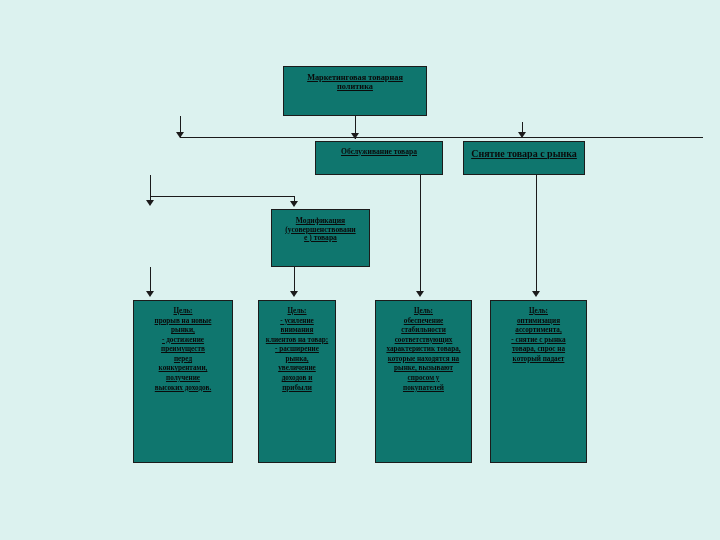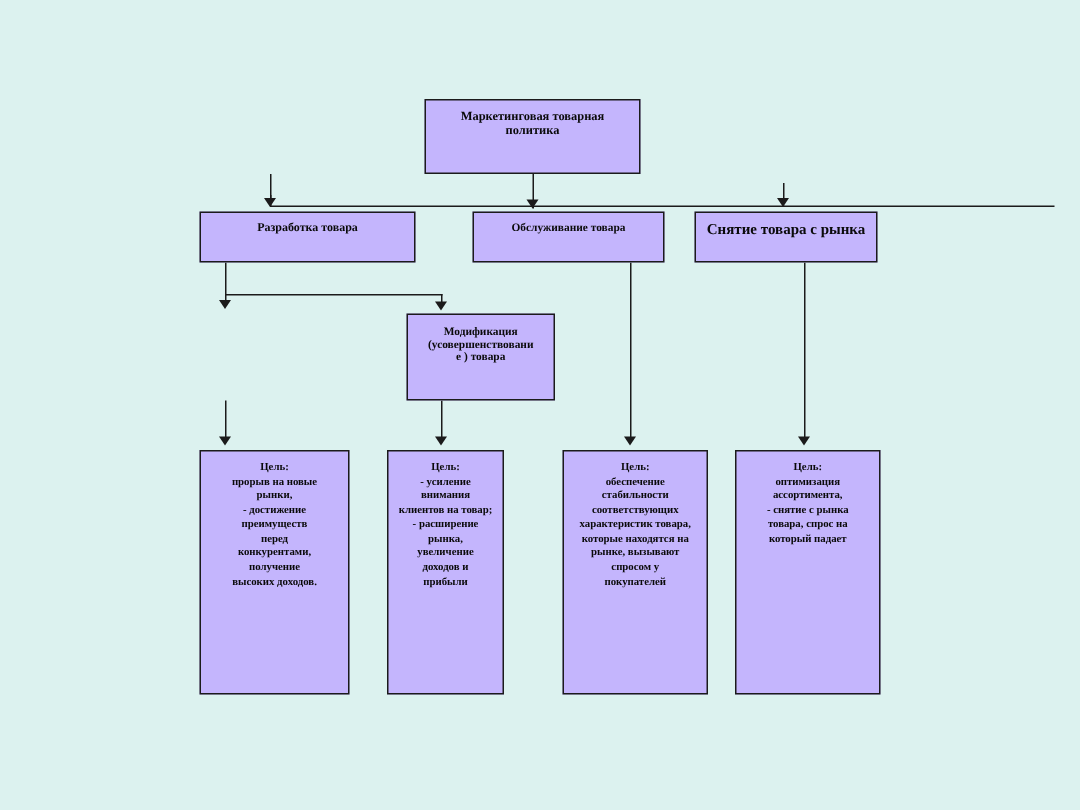--- a/index.html
+++ b/index.html
@@ -16,28 +16,29 @@
   }
   #canvas {
     position: relative;
     width: 720px;
     height: 540px;
   }
 
   
   .box {
     position: absolute;
-    background: #c4b5fd;
+    background: #0f766e;
     border: 1px solid #1b1b1b;
     box-sizing: border-box;
     color: #0a0a0a;
     font-weight: bold;
     text-align: center;
     line-height: 1.12;
     overflow: hidden;
+    text-decoration: underline;
   }
   .box .txt {
     display: block;
     padding: 0 2px;
     white-space: pre-line;
   }
 
   
   #box-root {
     left: 283px;  top: 66px;  width: 144px;  height: 50px;
@@ -144,23 +145,20 @@
   <div class="arrow" style="left:416px; top:291px;"></div>
 
   <div class="line-v" style="left:536px; top:175px; height:119px;"></div>
   <div class="arrow" style="left:532px; top:291px;"></div>
 
   <div class="box" id="box-root">
     <span class="txt">Маркетинговая товарная
 политика</span>
   </div>
 
-  <div class="box" id="box-dev">
-    <span class="txt">Разработка товара</span>
-  </div>
 
   <div class="box" id="box-service">
     <span class="txt">Обслуживание товара</span>
   </div>
 
   <div class="box" id="box-withdraw">
     <span class="txt">Снятие товара с рынка</span>
   </div>
 
 

